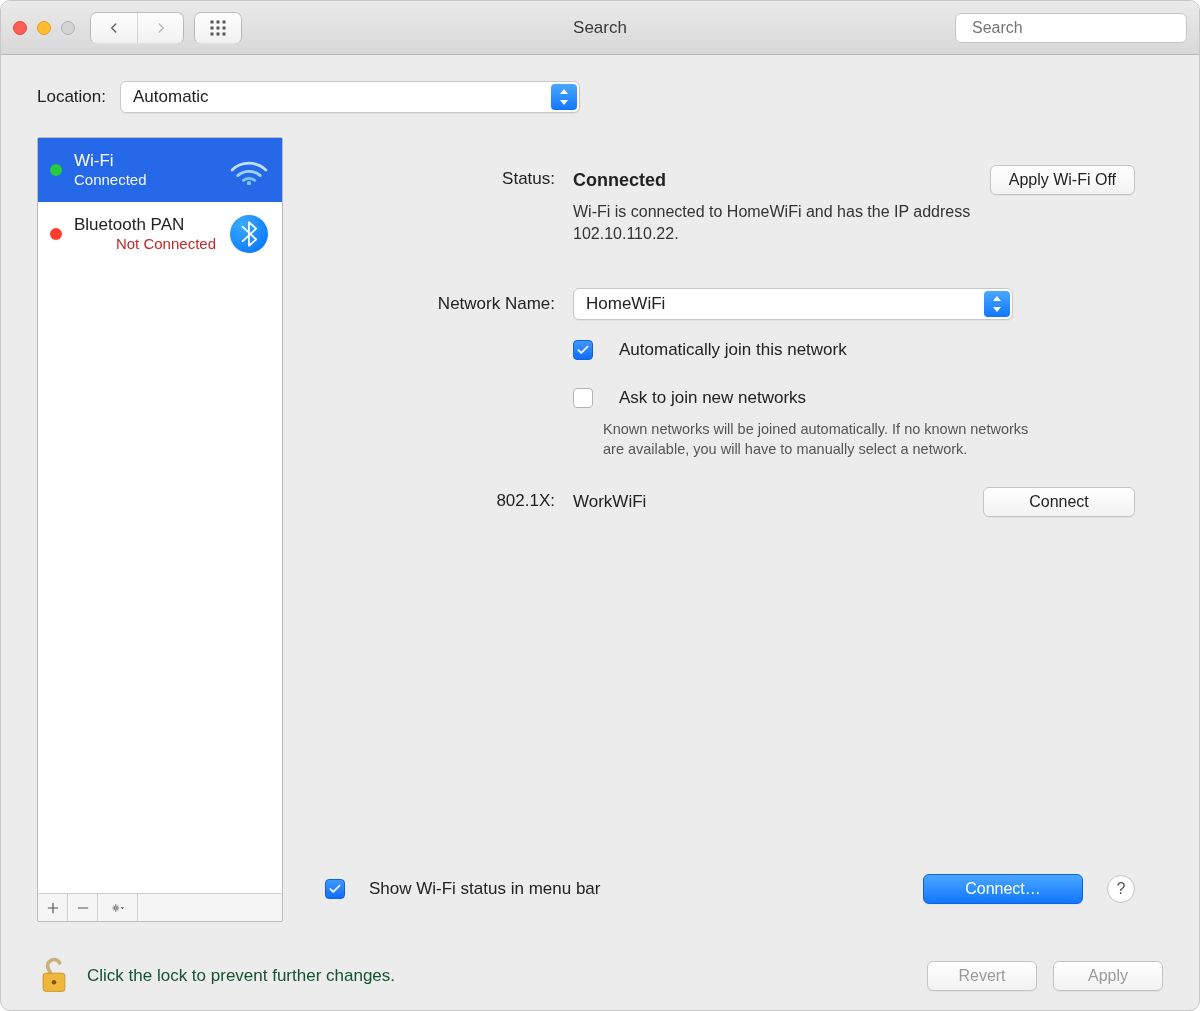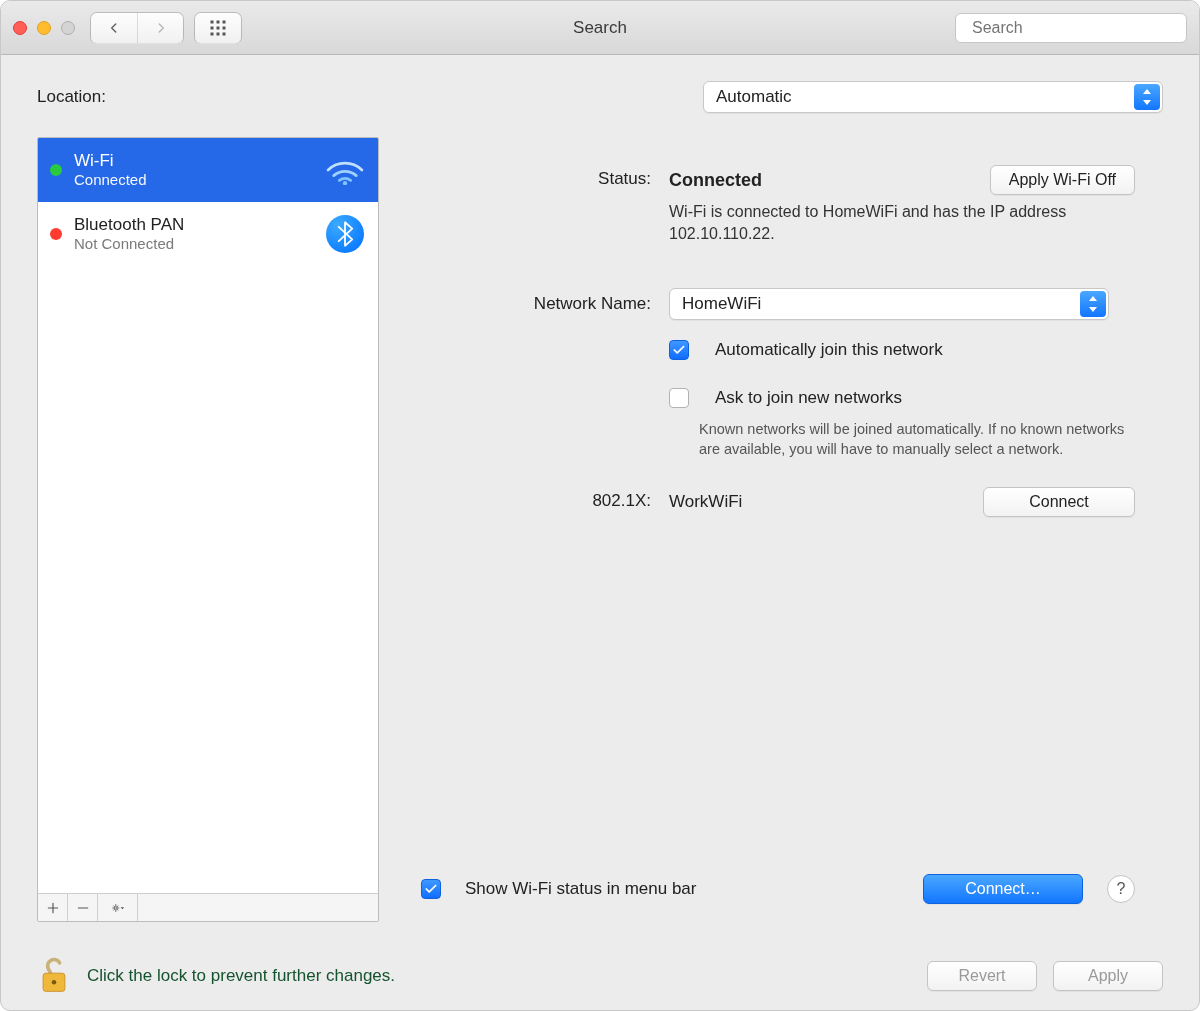--- a/index.html
+++ b/index.html
@@ -80,21 +80,21 @@
   .searchbox input {
     border: none; outline: none; background: transparent; flex: 1;
     font-size: 16px; color: #333;
   }
   .searchbox svg { width: 16px; height: 16px; fill: #8e8e8e; }
 
   
   .body { flex: 1; padding: 26px 36px 20px 36px; display: flex; flex-direction: column; }
 
   .location-row {
-    display: flex; align-items: center; justify-content: space-between; gap: 14px;
+    display: flex; align-items: center; justify-content: flex-start; gap: 14px;
     margin-bottom: 24px;
     font-size: 17px;
   }
   .location-row .lbl { color: #222; }
 
   .combo {
     position: relative;
     height: 32px;
     background: #fff;
     border: 1px solid #c8c8c8;
@@ -111,39 +111,39 @@
     display:flex; align-items:center; justify-content:center;
   }
   .combo .caret svg { width: 12px; height: 16px; fill: #fff; }
   .combo.location { width: 460px; }
   .combo.network-name { width: 440px; }
 
   .columns { display: flex; flex: 1; gap: 22px; min-height: 0; }
 
   
   .sidebar {
-    width: 342px;
+    width: 246px;
     background: #fff;
     border: 1px solid #bcbcbc;
     border-radius: 2px;
     display: flex; flex-direction: column;
     overflow: hidden;
   }
   .svc-list { flex: 1; overflow: auto; }
   .svc {
     display: flex; align-items: center;
     height: 64px; padding: 0 12px; gap: 12px;
     border-bottom: 1px solid rgba(0,0,0,0);
   }
   .svc .dot { width: 12px; height: 12px; border-radius: 50%; flex: 0 0 auto; }
   .svc.selected { background: #2568e8; color: #fff; }
   .svc .txt { flex:1; display:flex; flex-direction:column; line-height:1.15; }
   .svc .name { font-size: 17px; font-weight: 500; }
   .svc .status { font-size: 15px; opacity: .95; }
-  .svc:not(.selected) .status { color: #737373; }
+  .svc:not(.selected) .status { color: #b91c1c; text-align: right; }
   .svc .svc-icon { width: 42px; display:flex; justify-content:center; }
 
   .sidebar-footer {
     height: 28px; border-top: 1px solid #cfcfcf;
     display: flex; background: #f5f5f5;
   }
   .sb-btn {
     width: 30px; display:flex; align-items:center; justify-content:center;
     border-right: 1px solid #cfcfcf;
     color: #555;

